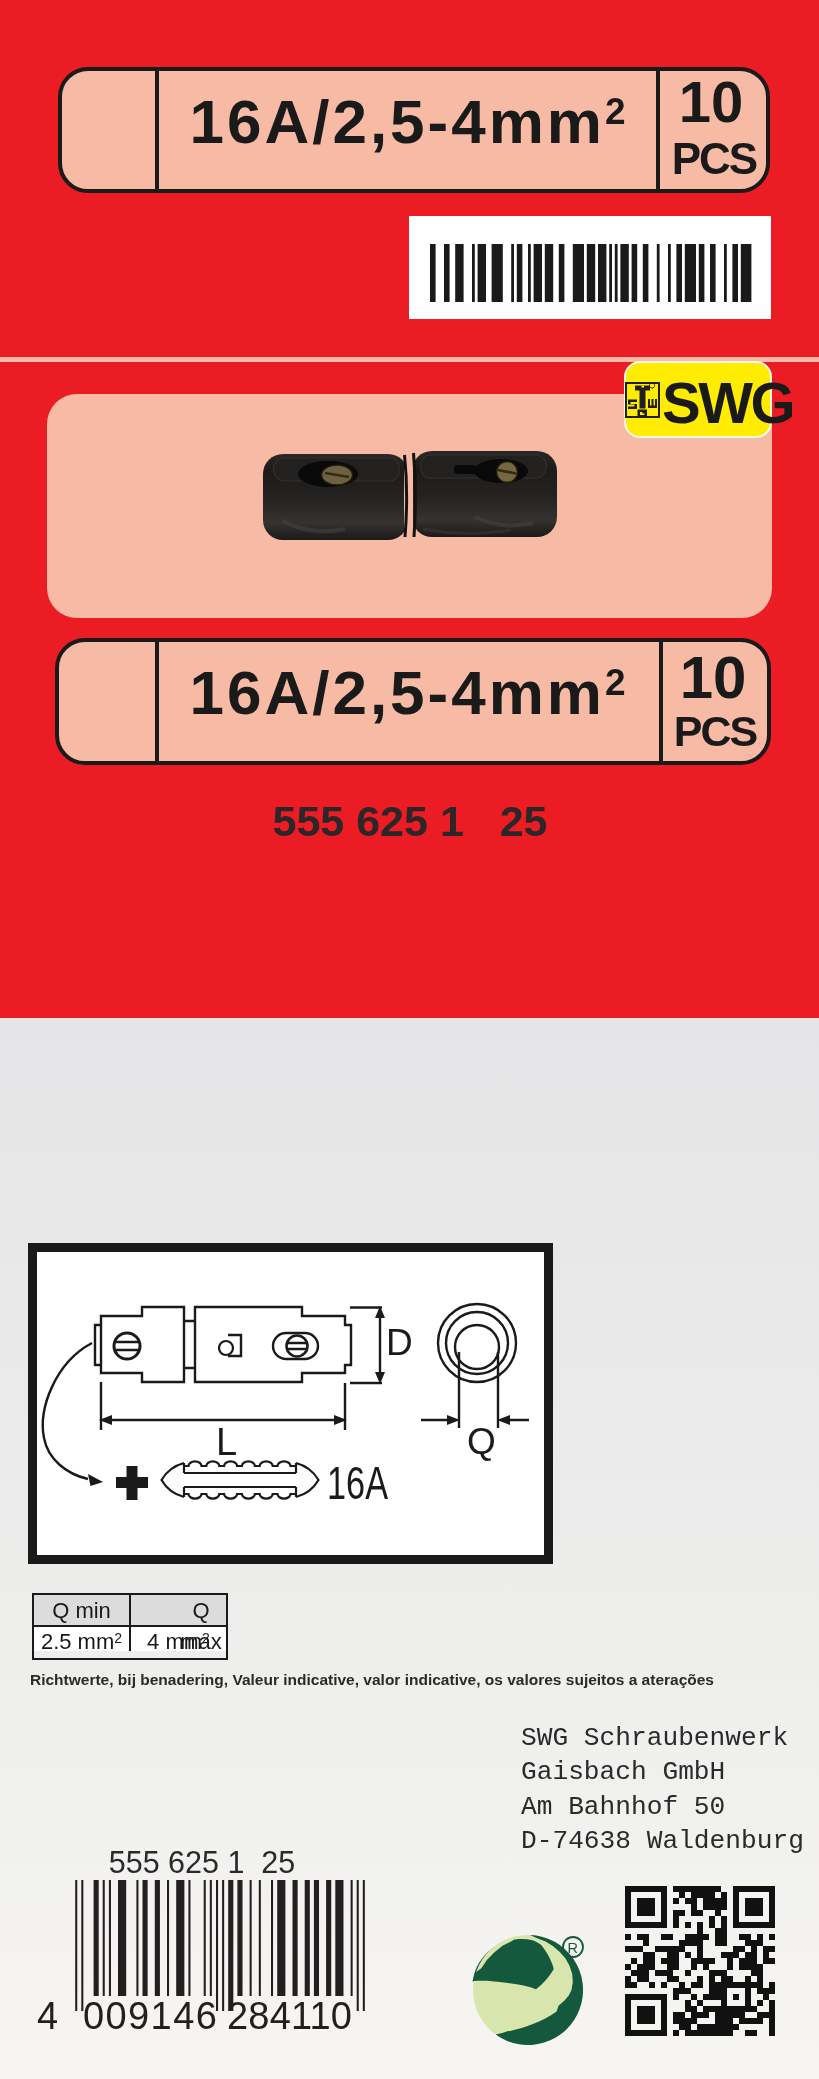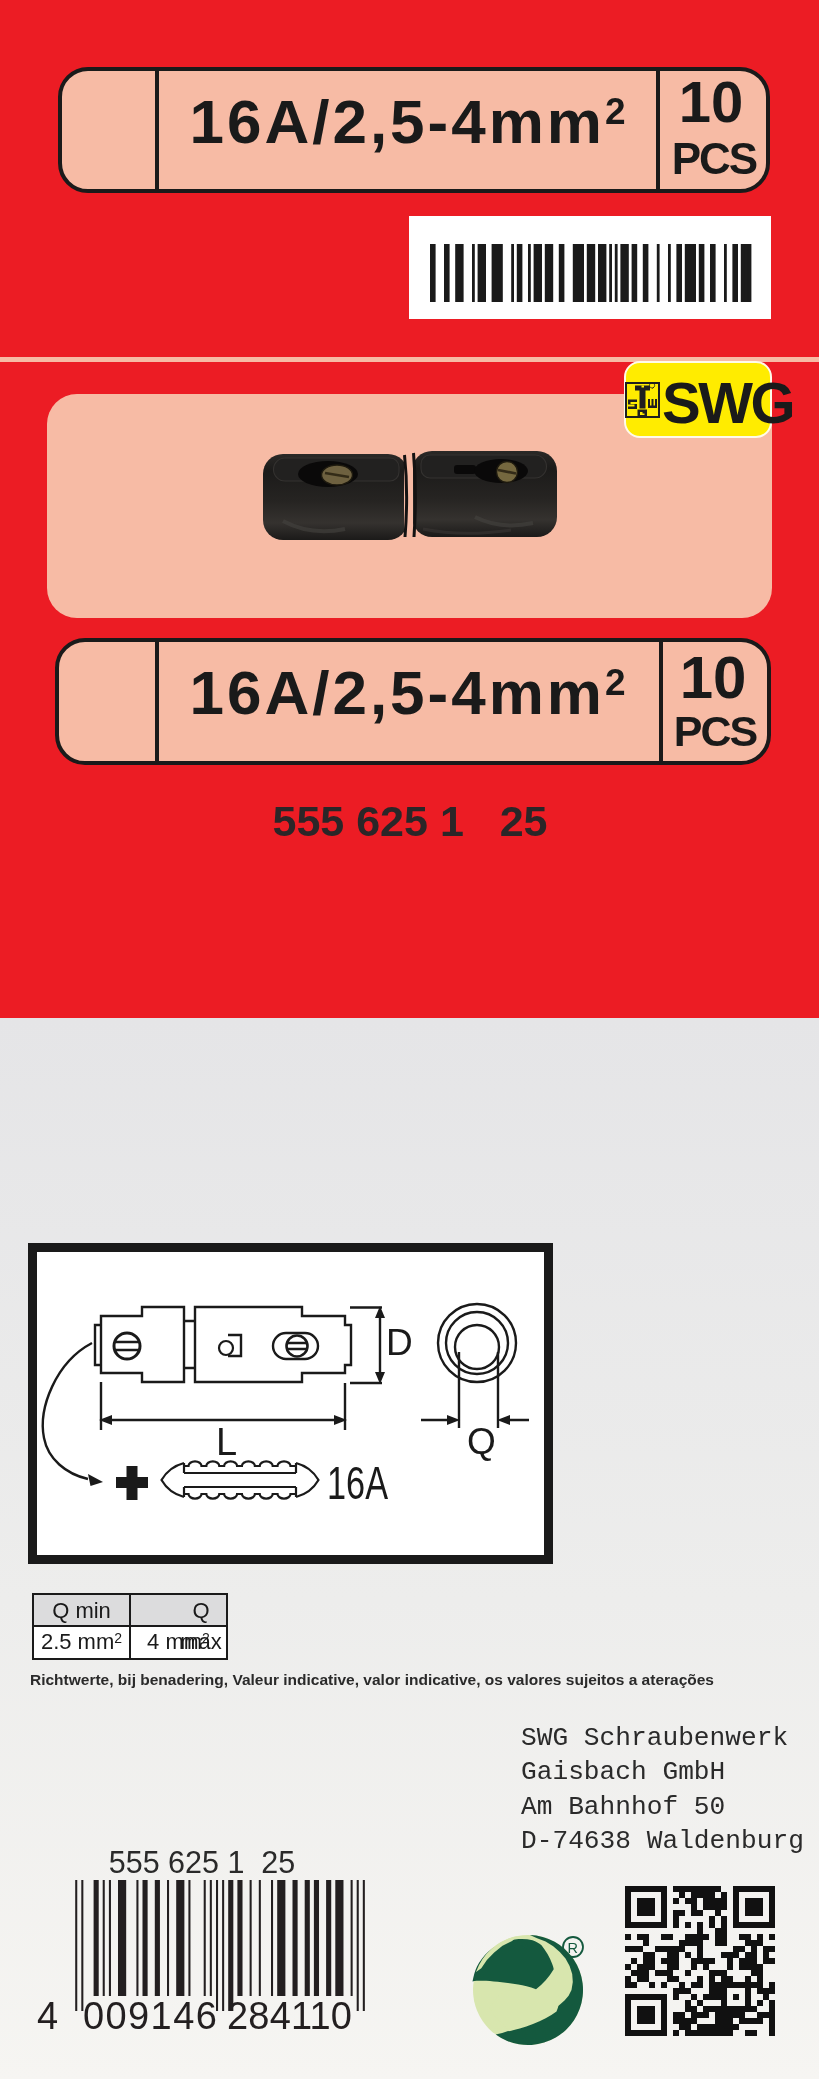--- a/index.html
+++ b/index.html
@@ -195,21 +195,21 @@
 <text x="327" y="1499" font-size="46" fill="#1a1a1a" font-family="Liberation Sans" textLength="61" lengthAdjust="spacingAndGlyphs">16A</text>
 </svg>
 
 <div class="abs" style="left:32px;top:1593px;width:196px;height:67px;border:2px solid #1a1a1a;">
 
   <div style="display:flex;height:32px;border-bottom:2px solid #1a1a1a;background:#dcdcdd;gap:45px;">
     <div style="width:97px;border-right:2px solid #1a1a1a;text-align:center;font-size:22px;line-height:31px;color:#1a1a1a;">Q min</div>
     <div style="flex:1;text-align:center;font-size:22px;line-height:31px;color:#1a1a1a;">Q max</div>
   </div>
 
-  <div style="display:flex;height:31px;background:#fff;">
+  <div style="display:flex;height:24px;background:#fff;">
     <div style="width:97px;border-right:2px solid #1a1a1a;text-align:center;font-size:22px;line-height:30px;color:#1a1a1a;">2.5 mm<span style="font-size:14px;position:relative;top:-6px;">2</span></div>
     <div style="flex:1;text-align:center;font-size:22px;line-height:30px;color:#1a1a1a;">4 mm<span style="font-size:14px;position:relative;top:-6px;">2</span></div>
   </div>
 </div>
 
 <div class="abs" style="left:30px;top:1671px;font-size:15.5px;color:#2a2a2a;font-weight:bold;">Richtwerte, bij benadering, Valeur indicative, valor indicative, os valores sujeitos a aterações</div>
 
 <div class="abs" style="left:521px;top:1721px;font-size:26.2px;line-height:34.4px;color:#2a2a2a;font-family:Liberation Mono, monospace;">SWG Schraubenwerk<br>Gaisbach GmbH<br>Am Bahnhof 50<br>D-74638 Waldenburg</div>
 
 <div class="abs" style="left:106px;top:1847px;width:192px;text-align:center;font-size:30.5px;color:#2a2a2a;line-height:1;">555 625 1&nbsp;&nbsp;25</div>

